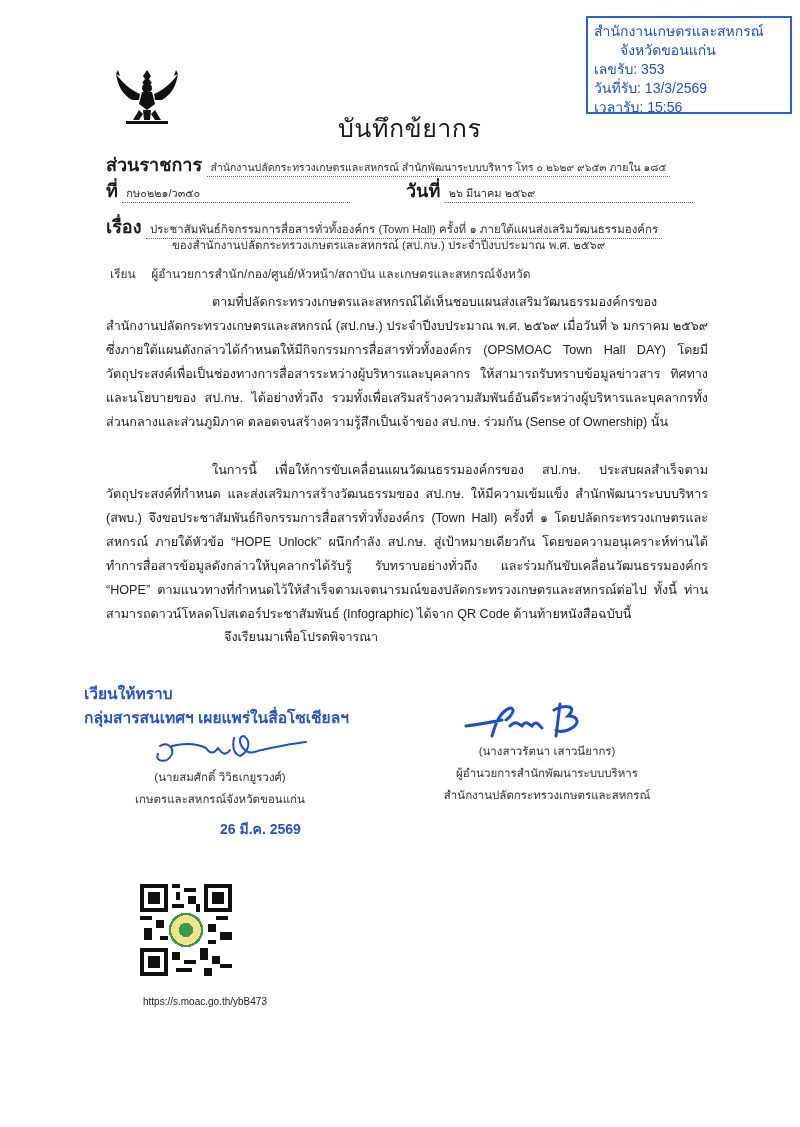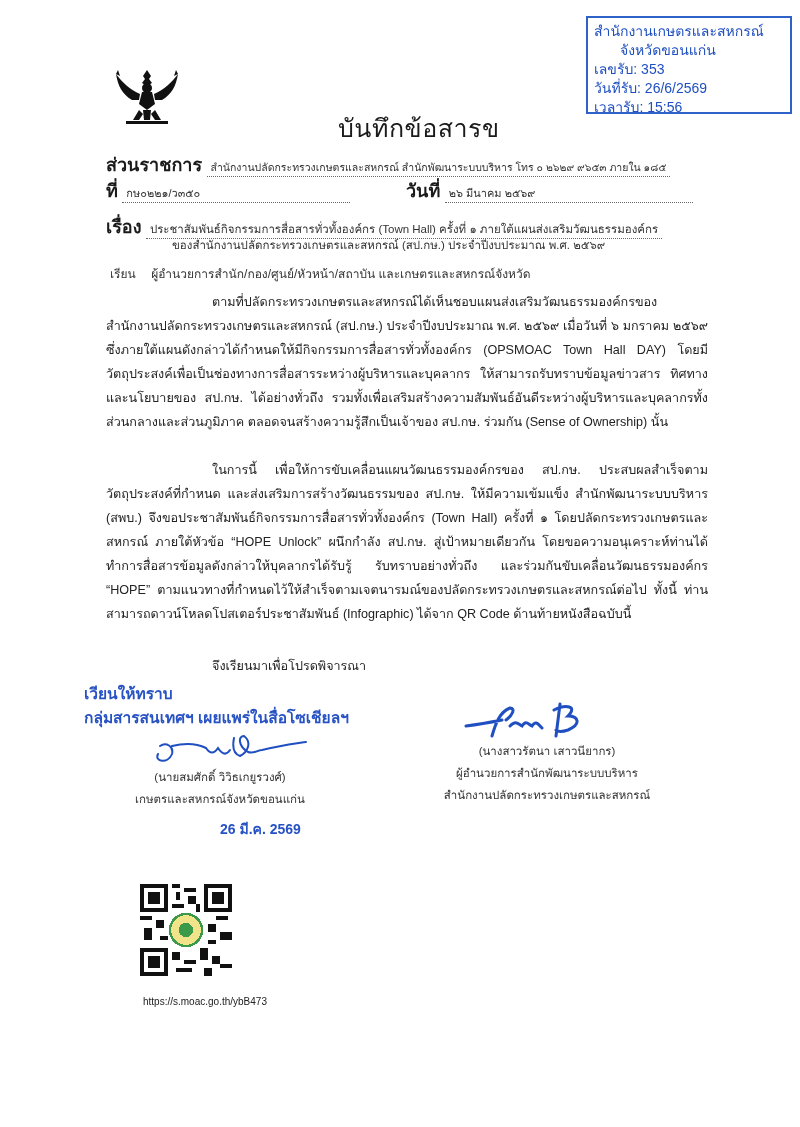--- a/index.html
+++ b/index.html
@@ -27,41 +27,41 @@
   .qr { left: 140px; top: 884px; width: 92px; height: 92px; }
   .url { left: 124px; top: 996px; font-size: 10px; color: #222; font-family: "Liberation Sans", sans-serif; padding-left: 19px; }
 </style>
 </head>
 <body>
 
 <div class="abs stamp">
   <div>สำนักงานเกษตรและสหกรณ์</div>
   <div class="indent">จังหวัดขอนแก่น</div>
   <div>เลขรับ: 353</div>
-  <div>วันที่รับ: 26/6/2569</div>
+  <div>วันที่รับ: 13/3/2569</div>
   <div>เวลารับ: 15:56</div>
 </div>
 
 <div class="abs garuda">
   <svg width="70" height="62" viewBox="0 0 70 62">
     <g fill="#111">
       <path d="M35 4 l4 6 -2 3 3 4 -5 3 -5 -3 3 -4 -2 -3z"></path>
       <circle cx="35" cy="22" r="5"></circle>
       <path d="M30 26 h10 l3 12 -8 6 -8 -6z"></path>
       <path d="M28 28 C18 24 10 16 4 8 C6 20 10 28 20 34 L27 34z"></path>
       <path d="M42 28 C52 24 60 16 66 8 C64 20 60 28 50 34 L43 34z"></path>
       <path d="M4 8 l4 2 -2 -6z M66 8 l-4 2 2 -6z"></path>
       <path d="M27 44 l-6 10 h6 l4 -6z M43 44 l6 10 h-6 l-4 -6z"></path>
       <rect x="14" y="55" width="42" height="3"></rect>
       <path d="M31 44 h8 l-1 10 h-6z"></path>
     </g>
   </svg>
 </div>
 
-<div class="abs title">บันทึกข้อสารข</div>
+<div class="abs title">บันทึกข้ยากร</div>
 
 <div class="abs row" style="left:106px; top:150px; width:610px;">
   <span class="label-big">ส่วนราชการ</span>
   <span class="field" style="font-size:10.5px;">สำนักงานปลัดกระทรวงเกษตรและสหกรณ์ สำนักพัฒนาระบบบริหาร โทร ๐ ๒๖๒๙ ๙๖๕๓ ภายใน ๑๘๕</span>
 </div>
 
 <div class="abs row" style="left:106px; top:176px; width:300px;">
   <span class="label-big">ที่</span>
   <span class="field" style="width:220px;">กษ๐๒๒๑/ว๓๕๐</span>
 </div>
@@ -78,21 +78,21 @@
 
 <div class="abs row" style="left:110px; top:264px; font-size:12px; color:#333;">
   <span>เรียน</span>
   <span style="margin-left:12px;">ผู้อำนวยการสำนัก/กอง/ศูนย์/หัวหน้า/สถาบัน และเกษตรและสหกรณ์จังหวัด</span>
 </div>
 
 <div class="abs para body-text indent-first" style="top:290px;">ตามที่ปลัดกระทรวงเกษตรและสหกรณ์ได้เห็นชอบแผนส่งเสริมวัฒนธรรมองค์กรของสำนักงานปลัดกระทรวงเกษตรและสหกรณ์ (สป.กษ.) ประจำปีงบประมาณ พ.ศ. ๒๕๖๙ เมื่อวันที่ ๖ มกราคม ๒๕๖๙ ซึ่งภายใต้แผนดังกล่าวได้กำหนดให้มีกิจกรรมการสื่อสารทั่วทั้งองค์กร (OPSMOAC Town Hall DAY) โดยมีวัตถุประสงค์เพื่อเป็นช่องทางการสื่อสารระหว่างผู้บริหารและบุคลากร ให้สามารถรับทราบข้อมูลข่าวสาร ทิศทางและนโยบายของ สป.กษ. ได้อย่างทั่วถึง รวมทั้งเพื่อเสริมสร้างความสัมพันธ์อันดีระหว่างผู้บริหารและบุคลากรทั้งส่วนกลางและส่วนภูมิภาค ตลอดจนสร้างความรู้สึกเป็นเจ้าของ สป.กษ. ร่วมกัน (Sense of Ownership) นั้น</div>
 
 <div class="abs para body-text indent-first" style="top:458px;">ในการนี้ เพื่อให้การขับเคลื่อนแผนวัฒนธรรมองค์กรของ สป.กษ. ประสบผลสำเร็จตามวัตถุประสงค์ที่กำหนด และส่งเสริมการสร้างวัฒนธรรมของ สป.กษ. ให้มีความเข้มแข็ง สำนักพัฒนาระบบบริหาร (สพบ.) จึงขอประชาสัมพันธ์กิจกรรมการสื่อสารทั่วทั้งองค์กร (Town Hall) ครั้งที่ ๑ โดยปลัดกระทรวงเกษตรและสหกรณ์ ภายใต้หัวข้อ “HOPE Unlock” ผนึกกำลัง สป.กษ. สู่เป้าหมายเดียวกัน โดยขอความอนุเคราะห์ท่านได้ทำการสื่อสารข้อมูลดังกล่าวให้บุคลากรได้รับรู้ รับทราบอย่างทั่วถึง และร่วมกันขับเคลื่อนวัฒนธรรมองค์กร “HOPE” ตามแนวทางที่กำหนดไว้ให้สำเร็จตามเจตนารมณ์ของปลัดกระทรวงเกษตรและสหกรณ์ต่อไป ทั้งนี้ ท่านสามารถดาวน์โหลดโปสเตอร์ประชาสัมพันธ์ (Infographic) ได้จาก QR Code ด้านท้ายหนังสือฉบับนี้</div>
 
-<div class="abs body-text" style="left:212px; top:625px;margin-top:29px;">จึงเรียนมาเพื่อโปรดพิจารณา</div>
+<div class="abs body-text" style="left:224px; top:625px;">จึงเรียนมาเพื่อโปรดพิจารณา</div>
 
 <div class="abs blue" style="left:84px; top:682px; font-size:15.5px; font-weight:bold; line-height:24px; font-family:'Liberation Sans', sans-serif;">
   <div>เวียนให้ทราบ</div>
   <div>กลุ่มสารสนเทศฯ เผยแพร่ในสื่อโซเชียลฯ</div>
 </div>
 
 <div class="abs" style="left:148px; top:732px; width:160px; height:36px;">
   <svg width="160" height="36" viewBox="0 0 160 36">
     <path d="M10 22 C 6 30, 20 32, 24 22 C 26 14, 18 10, 12 14 M24 14 C 40 10, 50 12, 58 16 C 62 22, 66 22, 70 16 C 74 22, 78 24, 82 18 M86 6 C 84 16, 86 22, 92 24 C 100 20, 104 10, 96 4 C 90 4, 90 14, 100 20 C 106 22, 110 18, 114 18 C 130 14, 145 12, 158 10" fill="none" stroke="#1f4fc0" stroke-width="2" stroke-linecap="round"></path>
   </svg>

